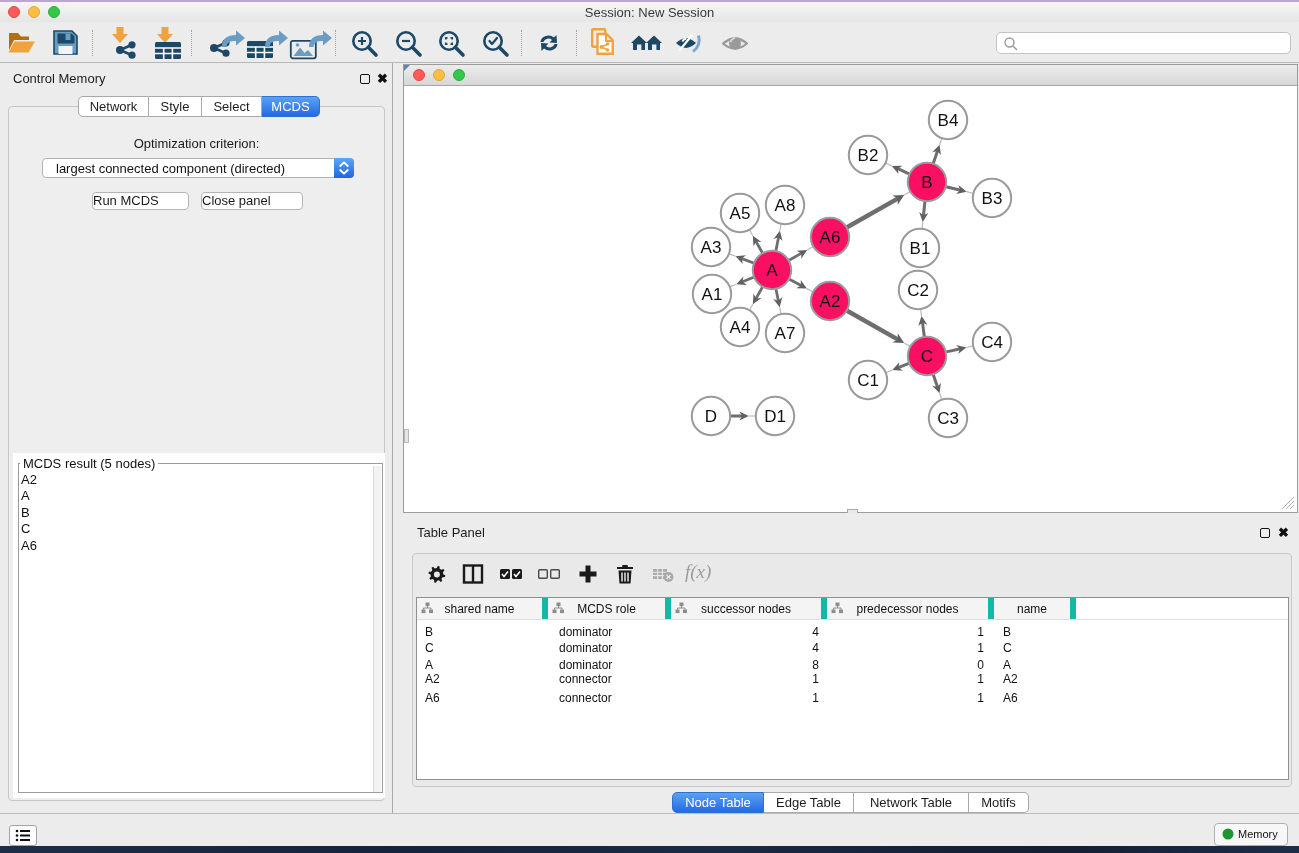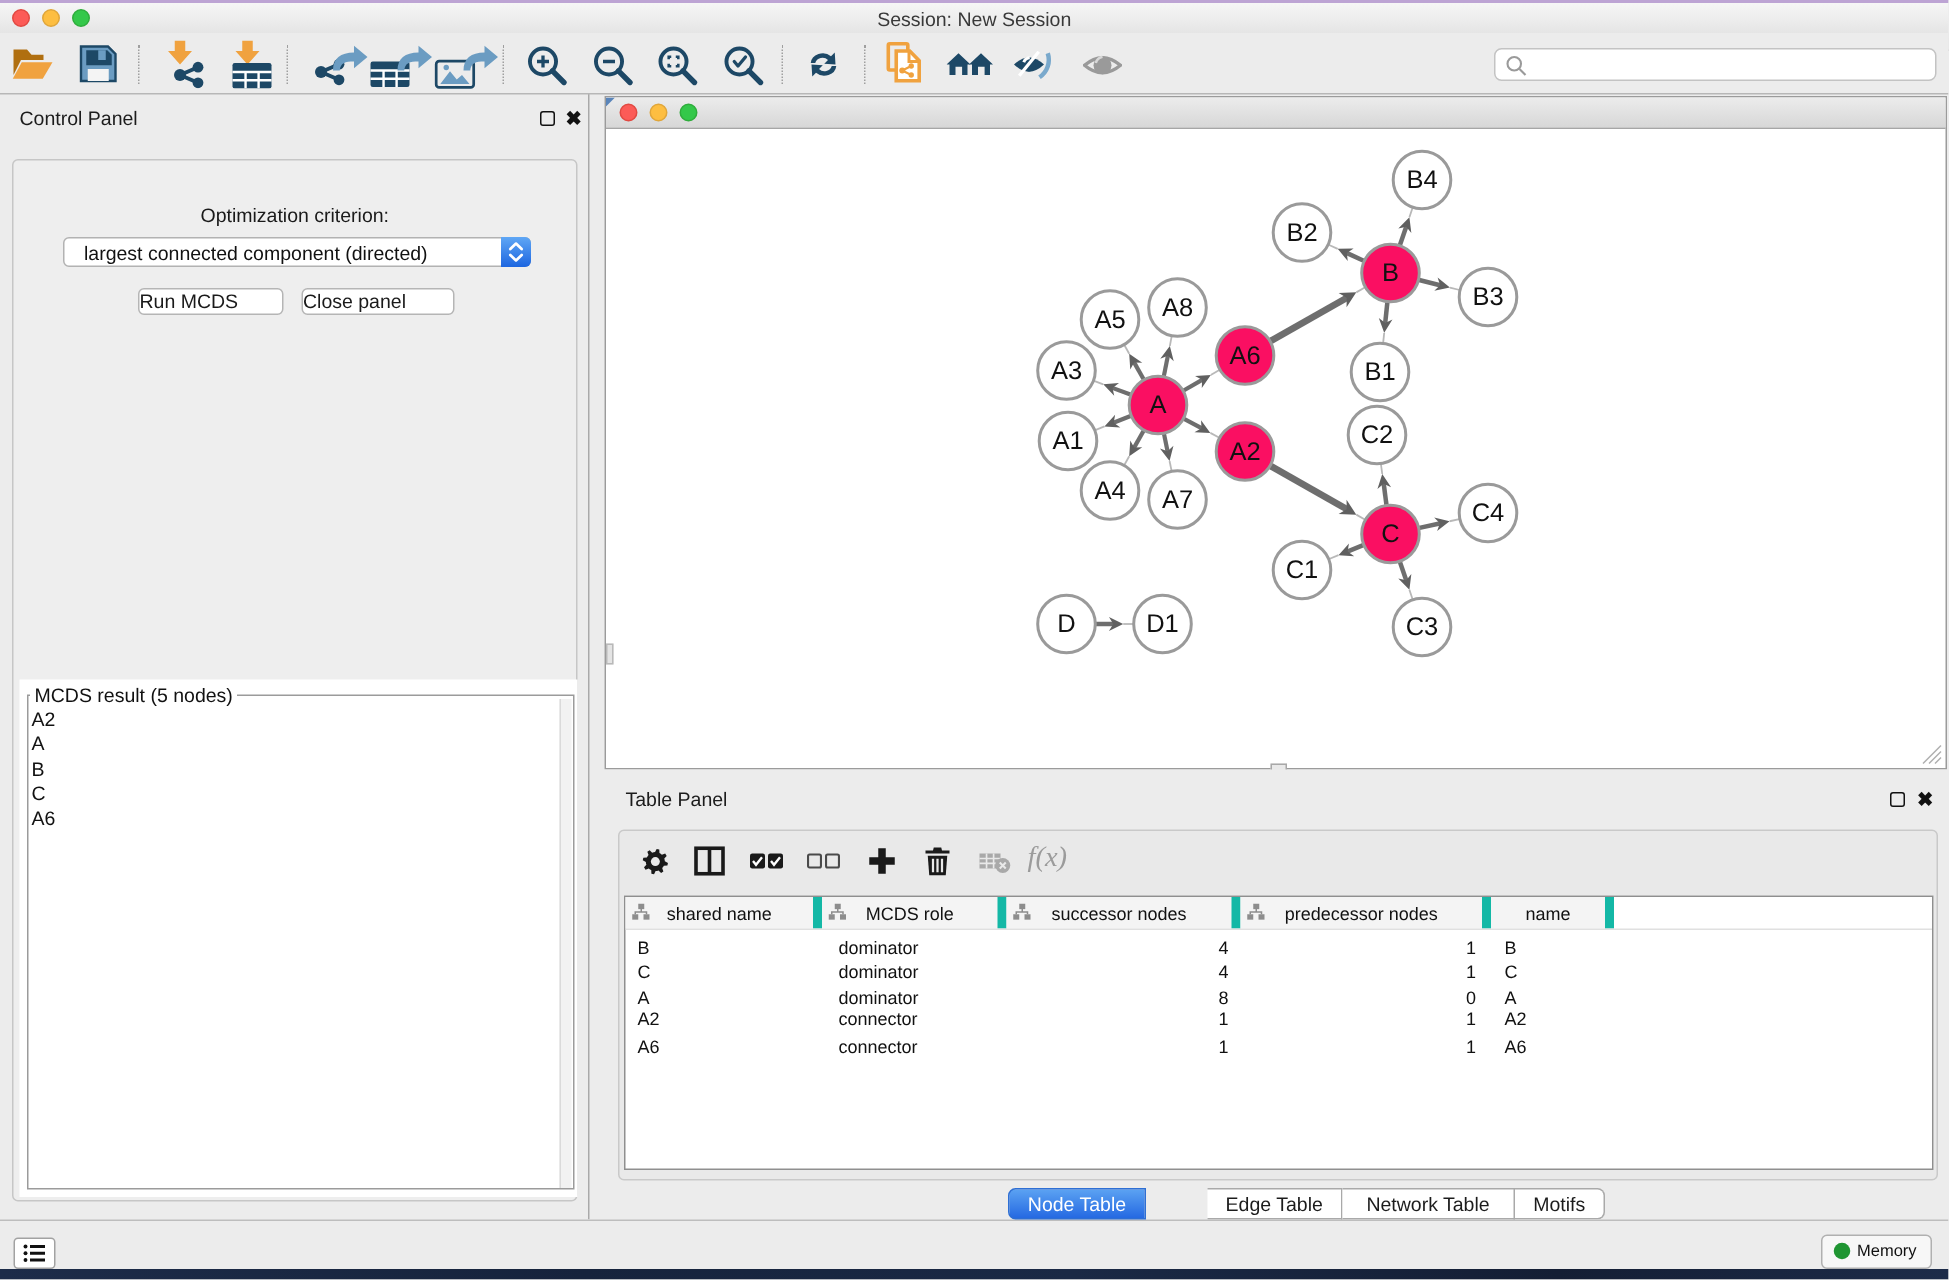--- a/index.html
+++ b/index.html
@@ -207,23 +207,29 @@
 </svg>
 <div id="searchbox">
       <svg width="16" height="16" viewBox="0 0 16 16" style="position:absolute;left:6px;top:3px;">
 <circle cx="6.5" cy="6.5" r="4.5" fill="none" stroke="#9a9a9a" stroke-width="1.4"></circle>
 <path d="M10 10 L14 14" stroke="#9a9a9a" stroke-width="1.4"></path>
       </svg>
     </div>
 </div>
 <div class="abs" style="left:0; top:62px; width:1299px; height:1px; background:#b7b7b7; z-index:8;"></div>
 <div class="abs" id="leftpanel">
-  <div class="abs paneltitle" style="left:13px; top:9px;">Control Panel</div>
+  <div class="abs paneltitle" style="left:13px; top:9px;">Control Memory</div>
   <div class="flbtn" style="left:360px; top:12px;"></div>
   <div class="xbtn" style="left:377px; top:12px;">✖</div>
+  <div class="seg" style="left:78px; top:34px;">
+    <div class="tab first" style="width:71px;">Network</div>
+    <div class="tab" style="width:53px;">Style</div>
+    <div class="tab" style="width:60px;">Select</div>
+    <div class="tab last sel" style="width:58px;">MCDS</div>
+  </div>
   <div class="abs" id="innerpanel"></div>
   <div class="abs" id="optlabel">Optimization criterion:</div>
   <div class="abs" id="dropdown">
     <div class="txt">largest connected component (directed)</div>
     <div class="spin">
       <svg width="20" height="20" viewBox="0 0 20 20">
         <path d="M6.2 8 L10 4.4 L13.8 8" fill="none" stroke="#fff" stroke-width="1.8" stroke-linecap="round" stroke-linejoin="round"></path>
         <path d="M6.2 12 L10 15.6 L13.8 12" fill="none" stroke="#fff" stroke-width="1.8" stroke-linecap="round" stroke-linejoin="round"></path>
       </svg>
     </div>
@@ -458,21 +464,21 @@
 <div class="cell" style="left:467px; top:72.80000000000001px; width:100px; text-align:right;">1</div>
 <div class="cell" style="left:586px; top:72.80000000000001px;">A2</div>
 <div class="cell" style="left:8px; top:91.9px;">A6</div>
 <div class="cell" style="left:142px; top:91.9px;">connector</div>
 <div class="cell" style="left:302px; top:91.9px; width:100px; text-align:right;">1</div>
 <div class="cell" style="left:467px; top:91.9px; width:100px; text-align:right;">1</div>
 <div class="cell" style="left:586px; top:91.9px;">A6</div>
   </div>
   <div class="seg" style="left:278px; top:279px;">
     <div class="tab first sel" style="width:92px;">Node Table</div>
-    <div class="tab" style="width:90px;margin-left:41px;">Edge Table</div>
+    <div class="tab" style="width:90px;">Edge Table</div>
     <div class="tab" style="width:115px;">Network Table</div>
     <div class="tab last" style="width:60px;">Motifs</div>
   </div>
 </div>
 <div class="abs" id="statusbar">
   <div id="listbtn">
     <svg width="26" height="19" viewBox="0 0 26 19">
       <circle cx="7" cy="5" r="1.3" fill="#111"></circle>
         <rect x="10" y="4" width="10" height="2" fill="#111"></rect>
       <circle cx="7" cy="9.5" r="1.3" fill="#111"></circle>

